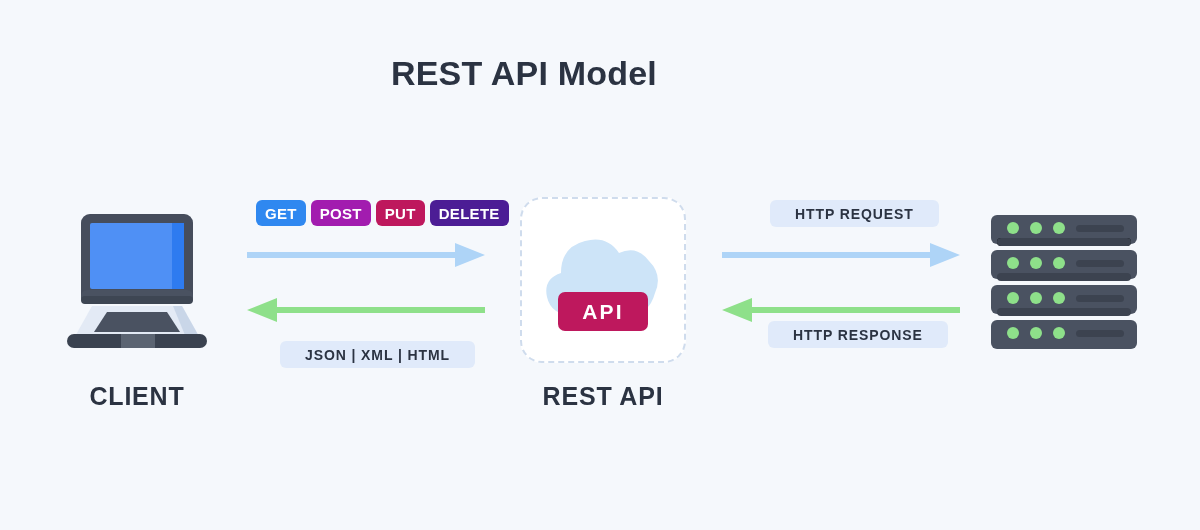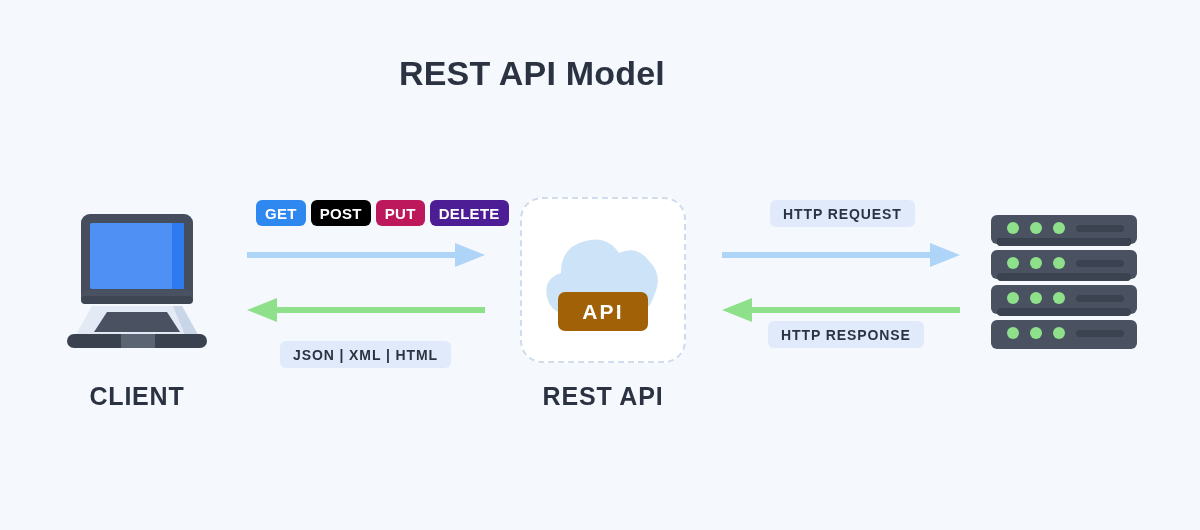--- a/index.html
+++ b/index.html
@@ -17,21 +17,21 @@
 
   .stage {
     position: absolute;
     inset: 0;
   }
 
   
   .title {
     position: absolute;
     top: 54px;
-    left: 8px;
+    left: 0;
     width: 1048px;
     text-align: center;
     font-size: 34px;
     font-weight: bold;
     letter-spacing: 0.2px;
     color: #2b3342;
   }
 
   
   .caption {
@@ -83,21 +83,21 @@
     top: 231px;
     width: 120px;
     height: 84px;
   }
   .api-badge {
     position: absolute;
     left: 558px;
     top: 292px;
     width: 90px;
     height: 39px;
-    background: #a16207;
+    background: #be185d;
     border-radius: 7px;
     color: #ffffff;
     font-size: 21px;
     font-weight: bold;
     letter-spacing: 2.2px;
     display: flex;
     align-items: center;
     justify-content: center;
     box-sizing: border-box;
   }
@@ -128,21 +128,21 @@
     display: flex;
     align-items: center;
     justify-content: center;
     box-sizing: border-box;
   }
 
   
   .pill {
     position: absolute;
     height: 27px;
-    padding: 0 13px;
+    padding: 0 25px;
     background: #e0eafa;
     border-radius: 6px;
     color: #2b3342;
     font-size: 14px;
     font-weight: bold;
     letter-spacing: 0.9px;
     display: flex;
     align-items: center;
     justify-content: center;
     white-space: nowrap;
@@ -175,21 +175,21 @@
       <path d="M 31 120 L 44 100 L 104 100 L 117 120 Z" fill="#4a5261"></path>
 
       <rect x="4" y="122" width="140" height="14" rx="7" fill="#3a4250"></rect>
       <rect x="58" y="122" width="34" height="14" fill="#5b6472"></rect>
     </svg>
   </div>
   <div class="caption client">CLIENT</div>
 
   <div class="methods">
     <span class="method" style="background:#2f88f0">GET</span>
-    <span class="method" style="background:#000000">POST</span>
+    <span class="method" style="background:#a21caf">POST</span>
     <span class="method" style="background:#be185d">PUT</span>
     <span class="method" style="background:#4c1d95">DELETE</span>
   </div>
 
   <div class="arrow arrow-left-top">
     <svg viewBox="0 0 238 24" width="238" height="24">
       <rect x="0" y="9" width="214" height="6" fill="#aed4f7"></rect>
       <path d="M 208 0 L 238 12 L 208 24 Z" fill="#aed4f7"></path>
     </svg>
   </div>

